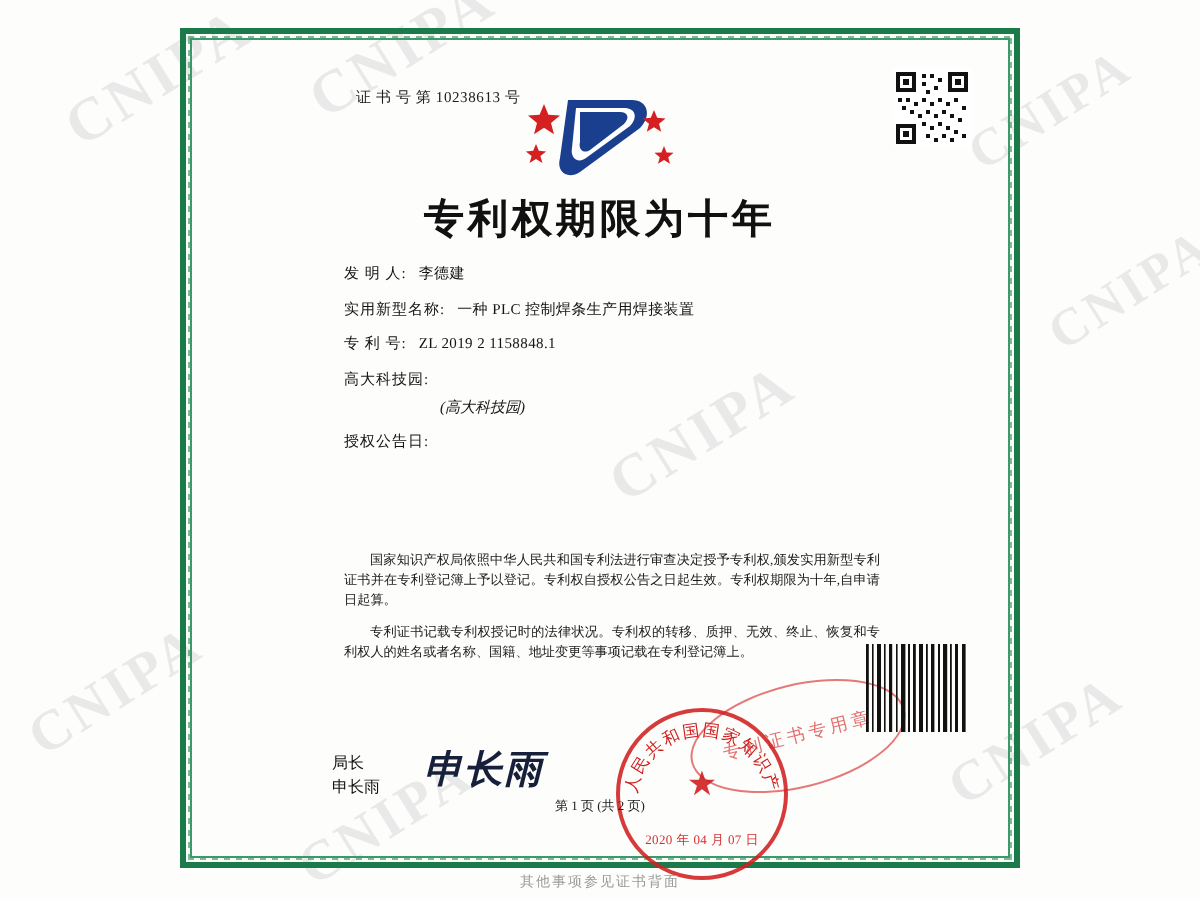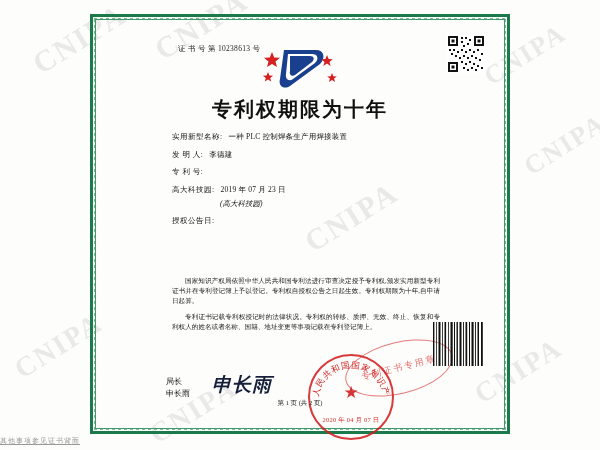--- a/index.html
+++ b/index.html
@@ -296,25 +296,25 @@
     font-size: 6.5px;
     font-family: "Liberation Serif", serif;
     color: #222;
   }
 
   .footer-note {
     position: absolute;
     left: 0;
     right: 0;
     bottom: 4px;
+    text-align: center;
     font-size: 7px;
     font-family: "Liberation Serif", serif;
     color: #9a9a9a;
     letter-spacing: 1px;
-    text-decoration: underline;
   }
 </style>
 </head>
 <body>
 
 <div class="page">
 
   <span class="wm wm-1">CNIPA</span>
   <span class="wm wm-2">CNIPA</span>
   <span class="wm wm-3">CNIPA</span>
@@ -393,33 +393,33 @@
           <path d="M73 9 l1.6 3.9 4.2 .3 -3.3 2.7 1.1 4 -3.6-2.3 -3.6 2.3 1.1-4 -3.3-2.7 4.2-.3z"></path>
           <path d="M78 27 l1.3 3.2 3.5 .2 -2.7 2.2 .9 3.3 -3-1.9 -3 1.9 .9-3.3 -2.7-2.2 3.5-.2z"></path>
         </g>
       </svg>
     </div>
 
     <div class="doc-title">专利权期限为十年</div>
 
     <div class="fields">
       <div class="field-row">
+        <span class="field-label">发 明 人:</span>
+        <span class="field-value">李德建</span>
+      </div>
+      <div class="field-row">
         <span class="field-label">实用新型名称:</span>
         <span class="field-value">一种 PLC 控制焊条生产用焊接装置</span>
       </div>
       <div class="field-row">
-        <span class="field-label">发 明 人:</span>
-        <span class="field-value">李德建</span>
-      </div>
-      <div class="field-row">
         <span class="field-label">专 利 号:</span>
+        <span class="field-value">ZL 2019 2 1158848.1</span>
       </div>
       <div class="field-row">
         <span class="field-label">高大科技园:</span>
-        <span class="field-value">2019 年 07 月 23 日</span>
       </div>
       <div class="field-sub">(高大科技园)</div>
       <div class="field-row">
         <span class="field-label">授权公告日:</span>
       </div>
     </div>
 
     <div class="paragraphs">
       <p>国家知识产权局依照中华人民共和国专利法进行审查决定授予专利权,颁发实用新型专利证书并在专利登记簿上予以登记。专利权自授权公告之日起生效。专利权期限为十年,自申请日起算。</p>
       <p>专利证书记载专利权授记时的法律状况。专利权的转移、质押、无效、终止、恢复和专利权人的姓名或者名称、国籍、地址变更等事项记载在专利登记簿上。</p>

